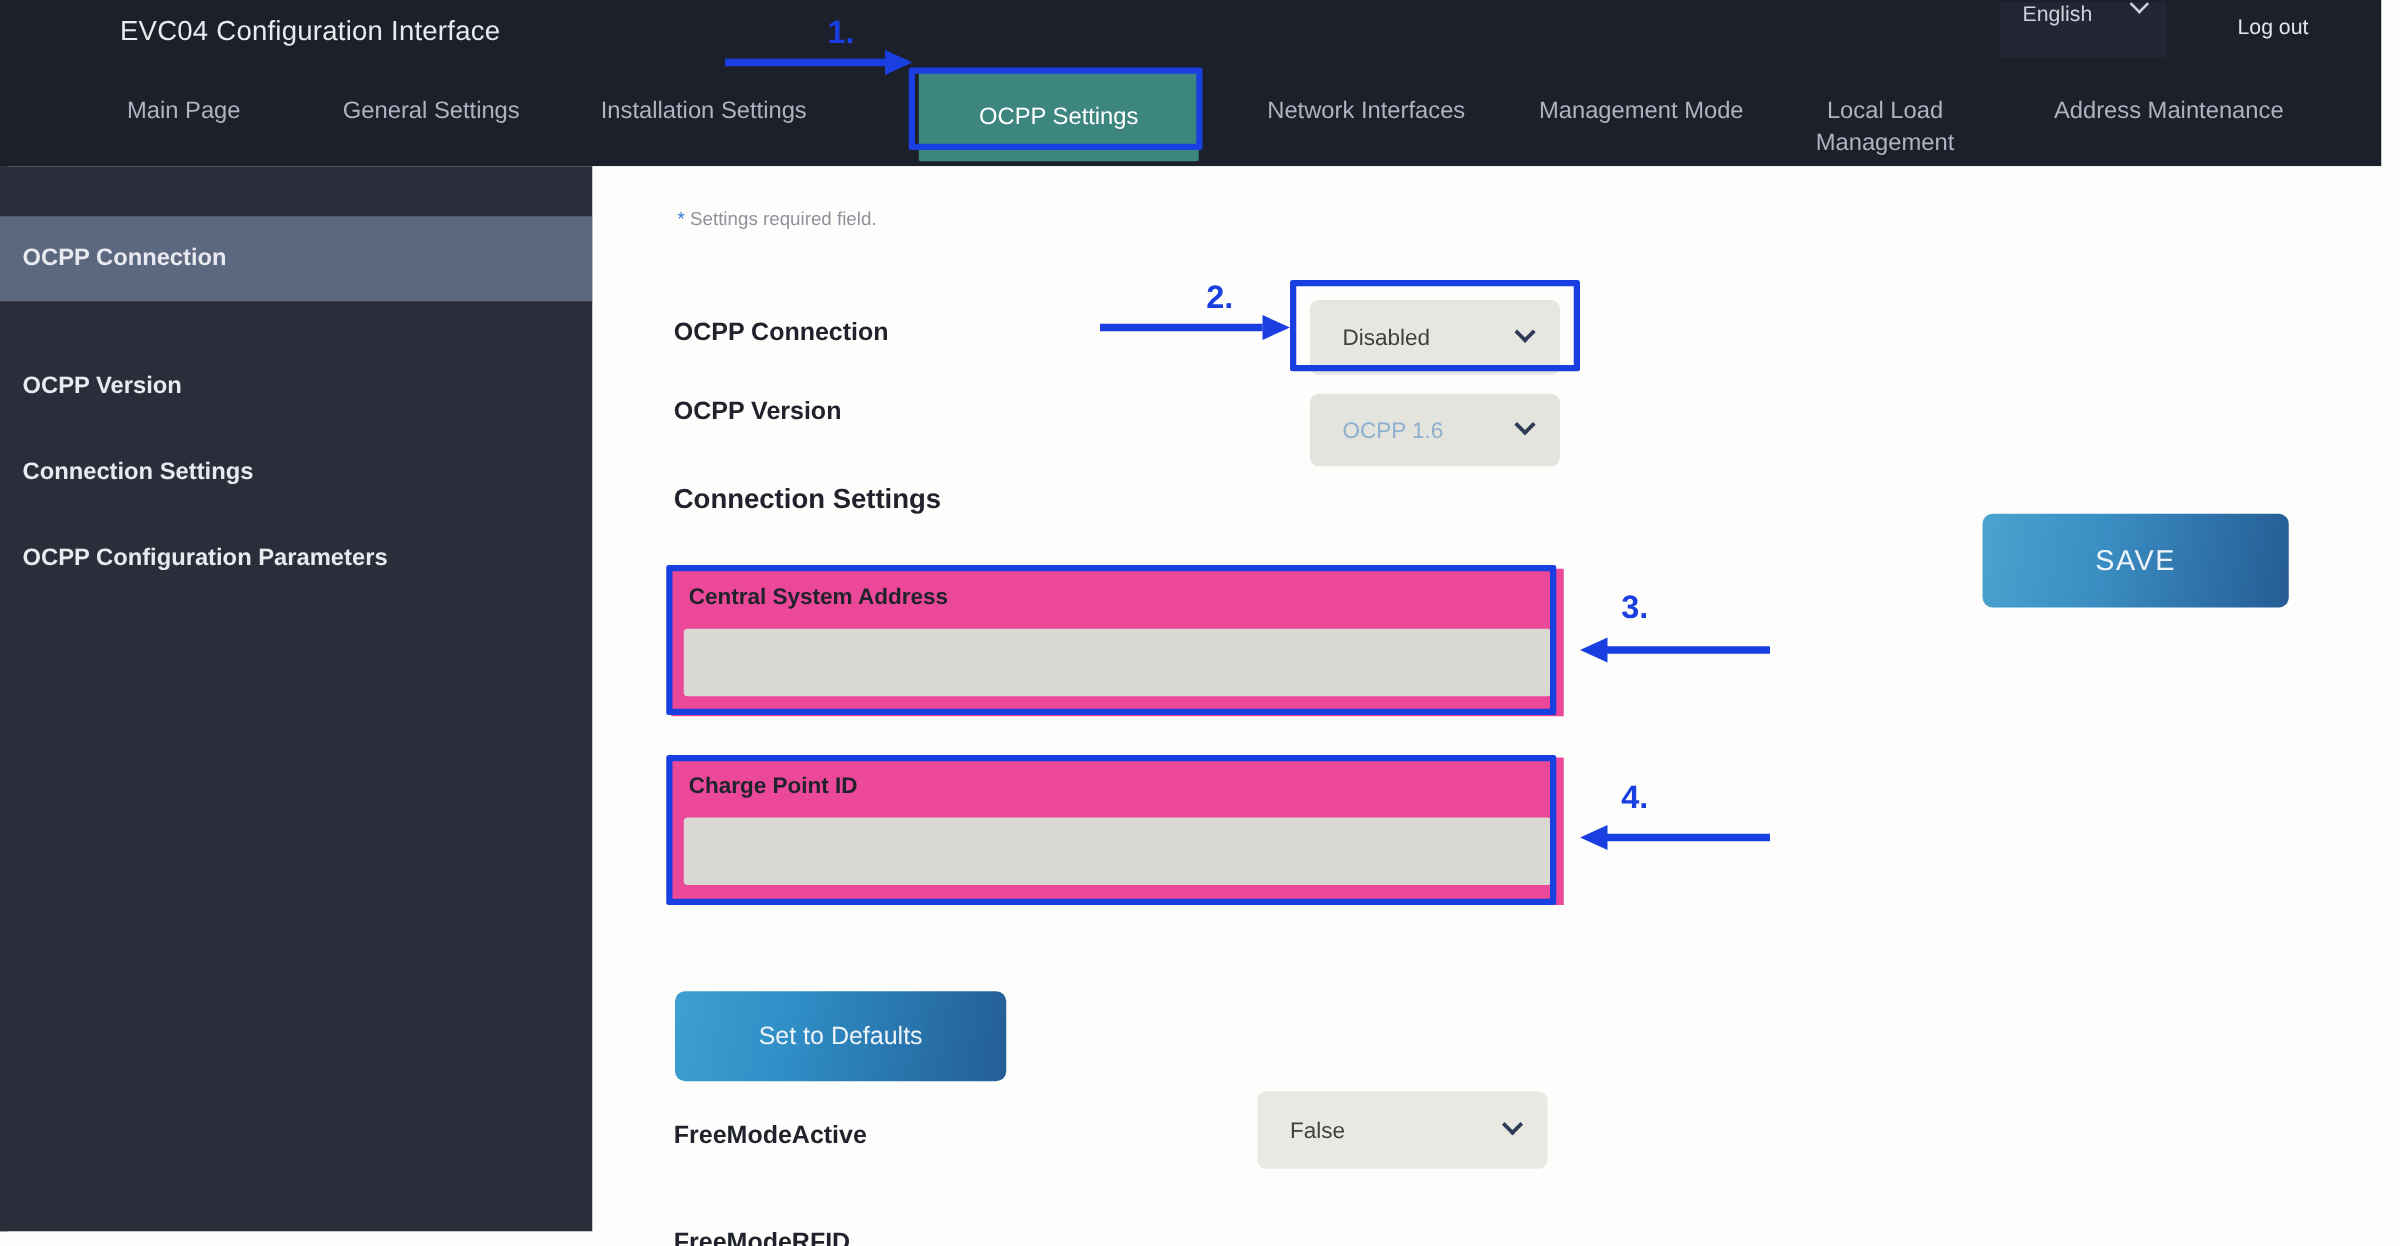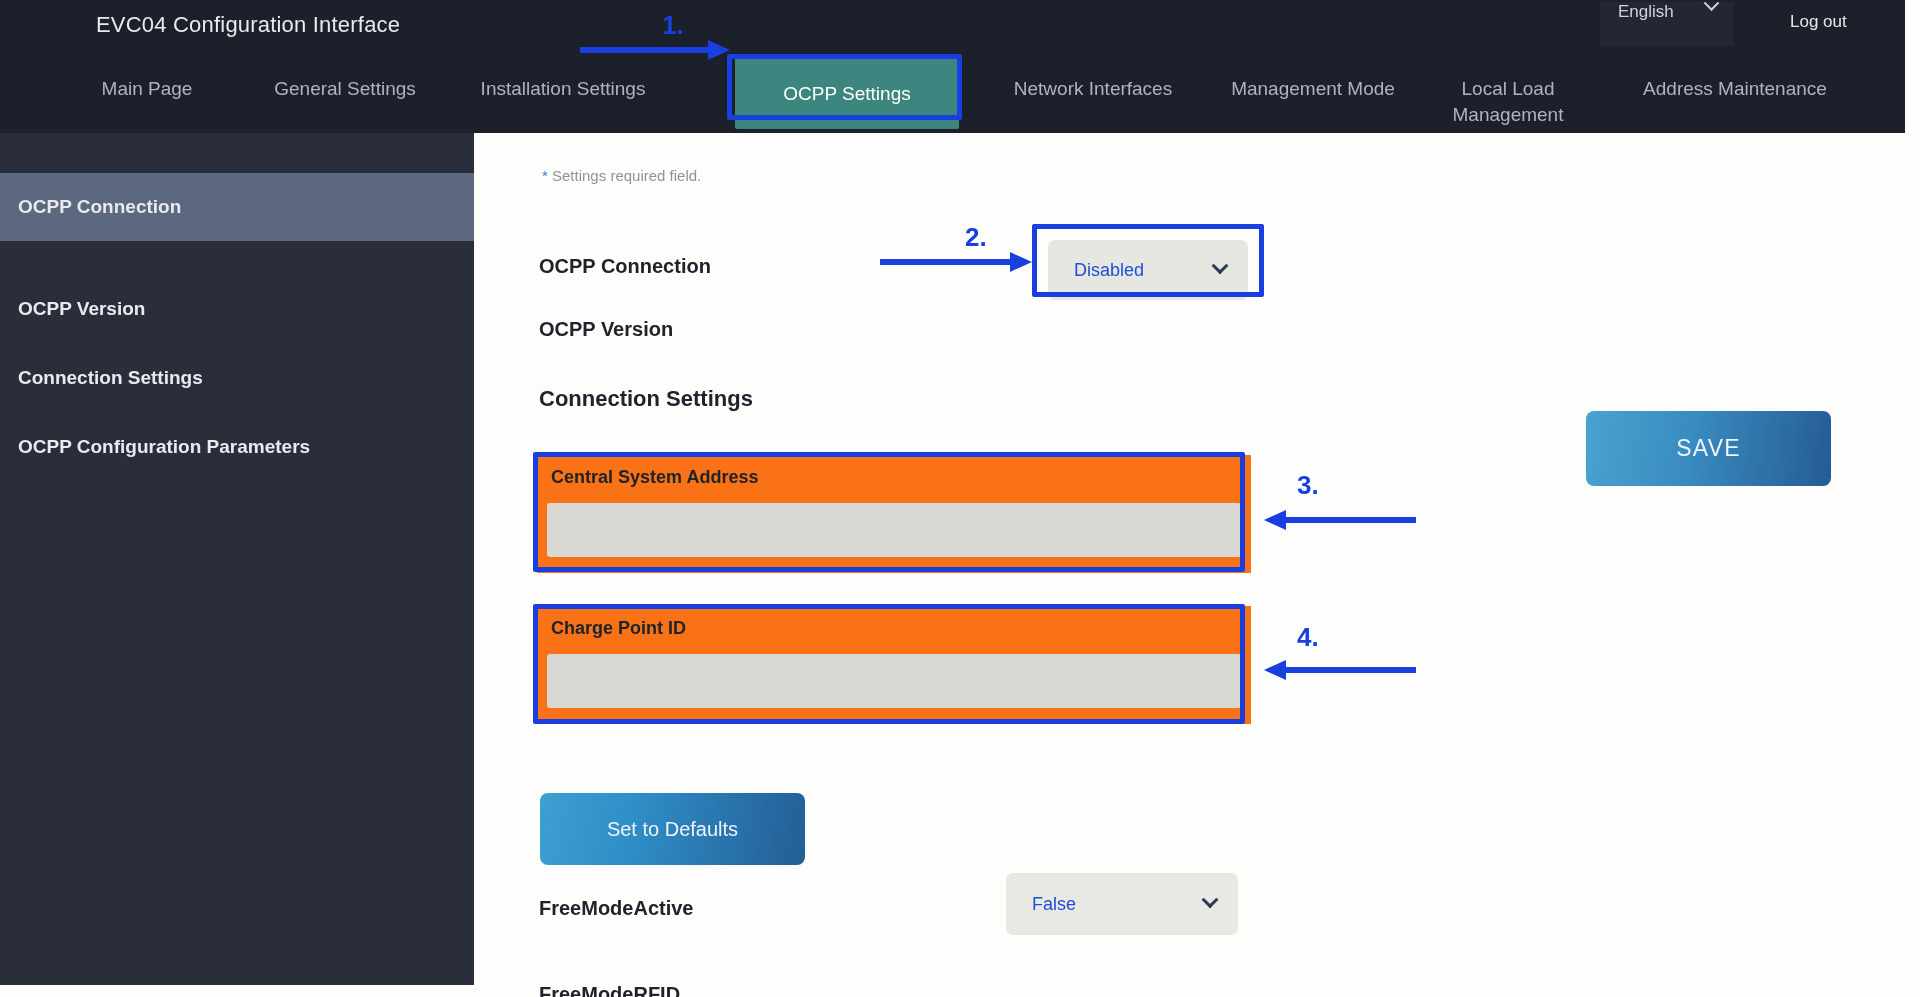--- a/index.html
+++ b/index.html
@@ -87,30 +87,30 @@
   .section-title {
     position: absolute; font-size: 22px; font-weight: bold; color: #20232b;
   }
 
   
   .dropdown {
     position: absolute; background: #e7e7e2; border-radius: 7px;
     display: flex; align-items: center; justify-content: space-between;
     padding: 0 22px 0 26px; cursor: pointer;
   }
-  .dd-text { font-size: 18px; color: #1d4ed8; }
+  .dd-text { font-size: 18px; color: #404040; }
   .dd-text.muted { color: #8fb0cc; }
   .dd-chev {
     width: 12px; height: 12px;
     border-right: 3px solid #2e3a55; border-bottom: 3px solid #2e3a55;
     transform: rotate(45deg) translate(-3px,-3px);
   }
 
   
-  .inputgroup { position: absolute; background: #f97316; }
+  .inputgroup { position: absolute; background: #ec4899; }
   .inputgroup .ig-label {
     position: absolute; left: 14px; top: 12px;
     font-size: 18px; font-weight: bold; color: #20232b;
   }
   .inputgroup .ig-field {
     position: absolute; left: 10px; background: #d9d8d2;
     border: none; border-radius: 3px; width: calc(100% - 20px);
   }
 
   
@@ -179,20 +179,24 @@
       <span>Settings required field.</span>
     </div>
 
     <div class="field-label" style="left:65px; top:122px;">OCPP Connection</div>
     <div class="dropdown" style="left:574px; top:107px; width:200px; height:60px;">
       <span class="dd-text">Disabled</span>
       <span class="dd-chev"></span>
     </div>
 
     <div class="field-label" style="left:65px; top:185px;">OCPP Version</div>
+    <div class="dropdown" style="left:574px; top:182px; width:200px; height:58px; background:#e4e4df;">
+      <span class="dd-text muted">OCPP 1.6</span>
+      <span class="dd-chev"></span>
+    </div>
 
     <div class="section-title" style="left:65px; top:253px;">Connection Settings</div>
 
     <div class="inputgroup" style="left:63px; top:322px; width:714px; height:118px;">
       <div class="ig-label">Central System Address</div>
       <input class="ig-field" type="text" style="top: 48px; height: 54px;" value="">
     </div>
 
     <div class="inputgroup" style="left:63px; top:473px; width:714px; height:118px;">
       <div class="ig-label">Charge Point ID</div>

